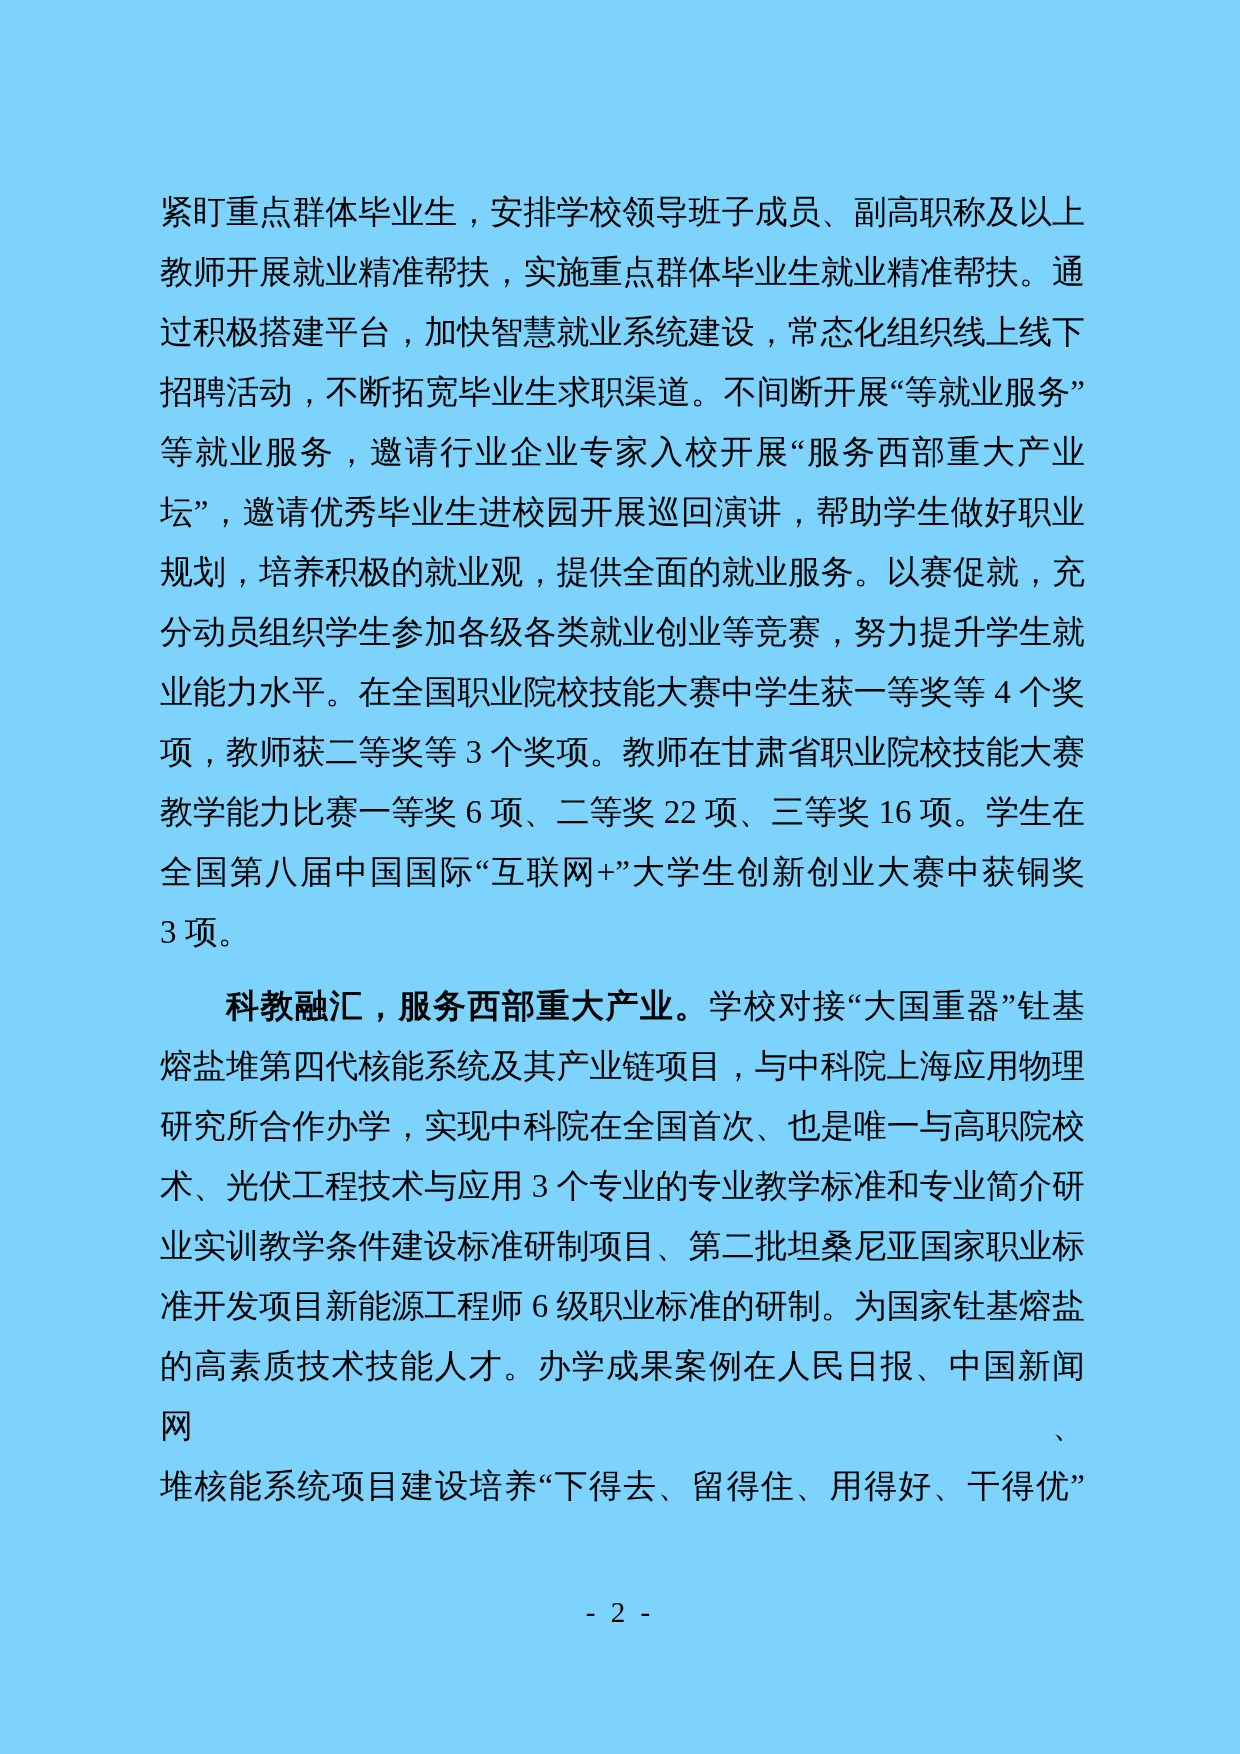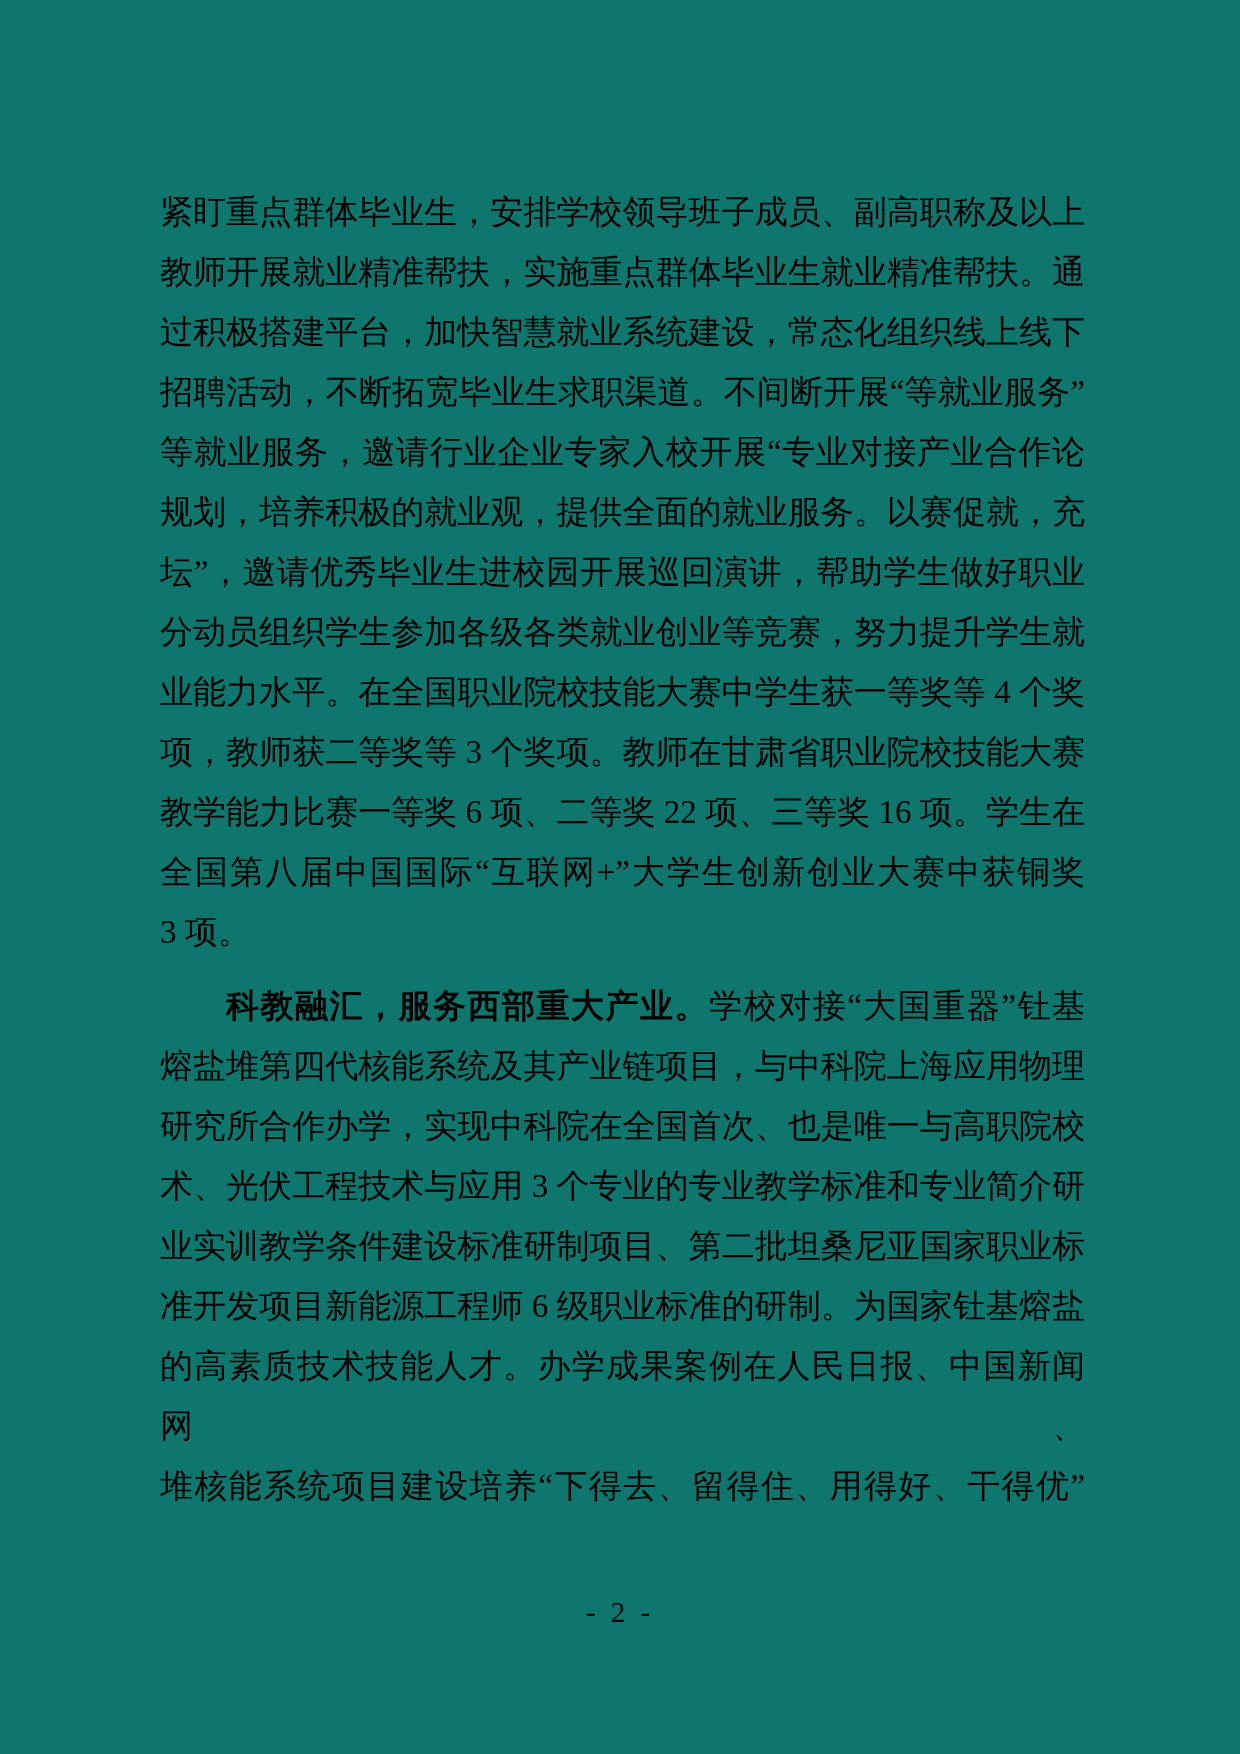--- a/index.html
+++ b/index.html
@@ -9,21 +9,21 @@
     height: 1754px;
     position: relative;
     font-family: "Liberation Serif", serif;
     color: #000000;
   }
   .page {
     position: absolute;
     left: 0; top: 0;
     width: 1240px;
     height: 1754px;
-    background: #0f766e;
+    background: #7dd3fc;
     overflow: hidden;
   }
   .content {
     position: absolute;
     left: 160px;
     top: 182px;
     width: 925px;
   }
   .para { width: 100%; }
   .para + .para { margin-top: 14px; }
@@ -63,23 +63,23 @@
 <body>
 
 <div class="page">
   <div class="content">
 
     <div class="para" id="para1-lines">
         <div class="line">紧盯重点群体毕业生，安排学校领导班子成员、副高职称及以上</div>
         <div class="line">教师开展就业精准帮扶，实施重点群体毕业生就业精准帮扶。通</div>
         <div class="line">过积极搭建平台，加快智慧就业系统建设，常态化组织线上线下</div>
         <div class="line">招聘活动，不断拓宽毕业生求职渠道。不间断开展“等就业服务”</div>
-        <div class="line">等就业服务，邀请行业企业专家入校开展“专业对接产业合作论</div>
+        <div class="line">等就业服务，邀请行业企业专家入校开展“服务西部重大产业</div>
+        <div class="line">坛”，邀请优秀毕业生进校园开展巡回演讲，帮助学生做好职业</div>
         <div class="line">规划，培养积极的就业观，提供全面的就业服务。以赛促就，充</div>
-        <div class="line">坛”，邀请优秀毕业生进校园开展巡回演讲，帮助学生做好职业</div>
         <div class="line">分动员组织学生参加各级各类就业创业等竞赛，努力提升学生就</div>
         <div class="line">业能力水平。在全国职业院校技能大赛中学生获一等奖等 4 个奖</div>
         <div class="line">项，教师获二等奖等 3 个奖项。教师在甘肃省职业院校技能大赛</div>
         <div class="line">教学能力比赛一等奖 6 项、二等奖 22 项、三等奖 16 项。学生在</div>
         <div class="line">全国第八届中国国际“互联网+”大学生创新创业大赛中获铜奖</div>
         <div class="line last">3 项。</div>
       </div>
 
     <div class="para">
       <div class="line indented">

